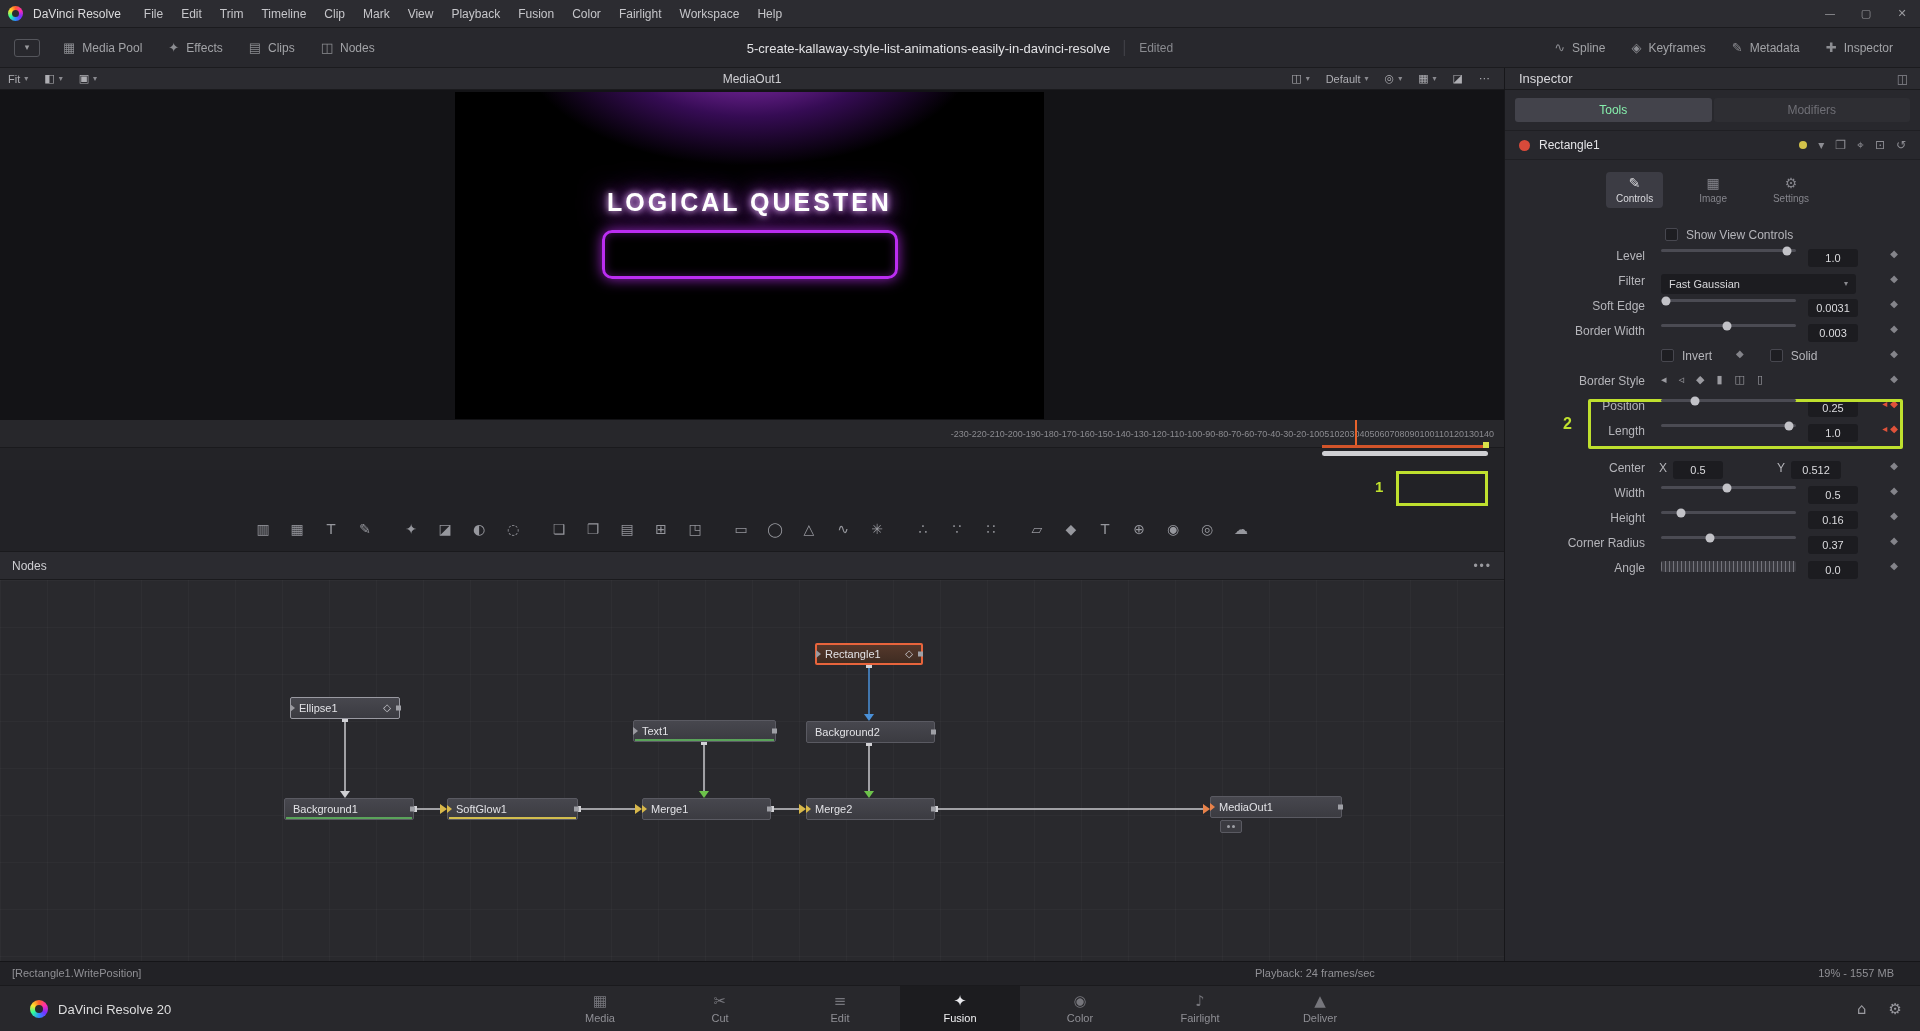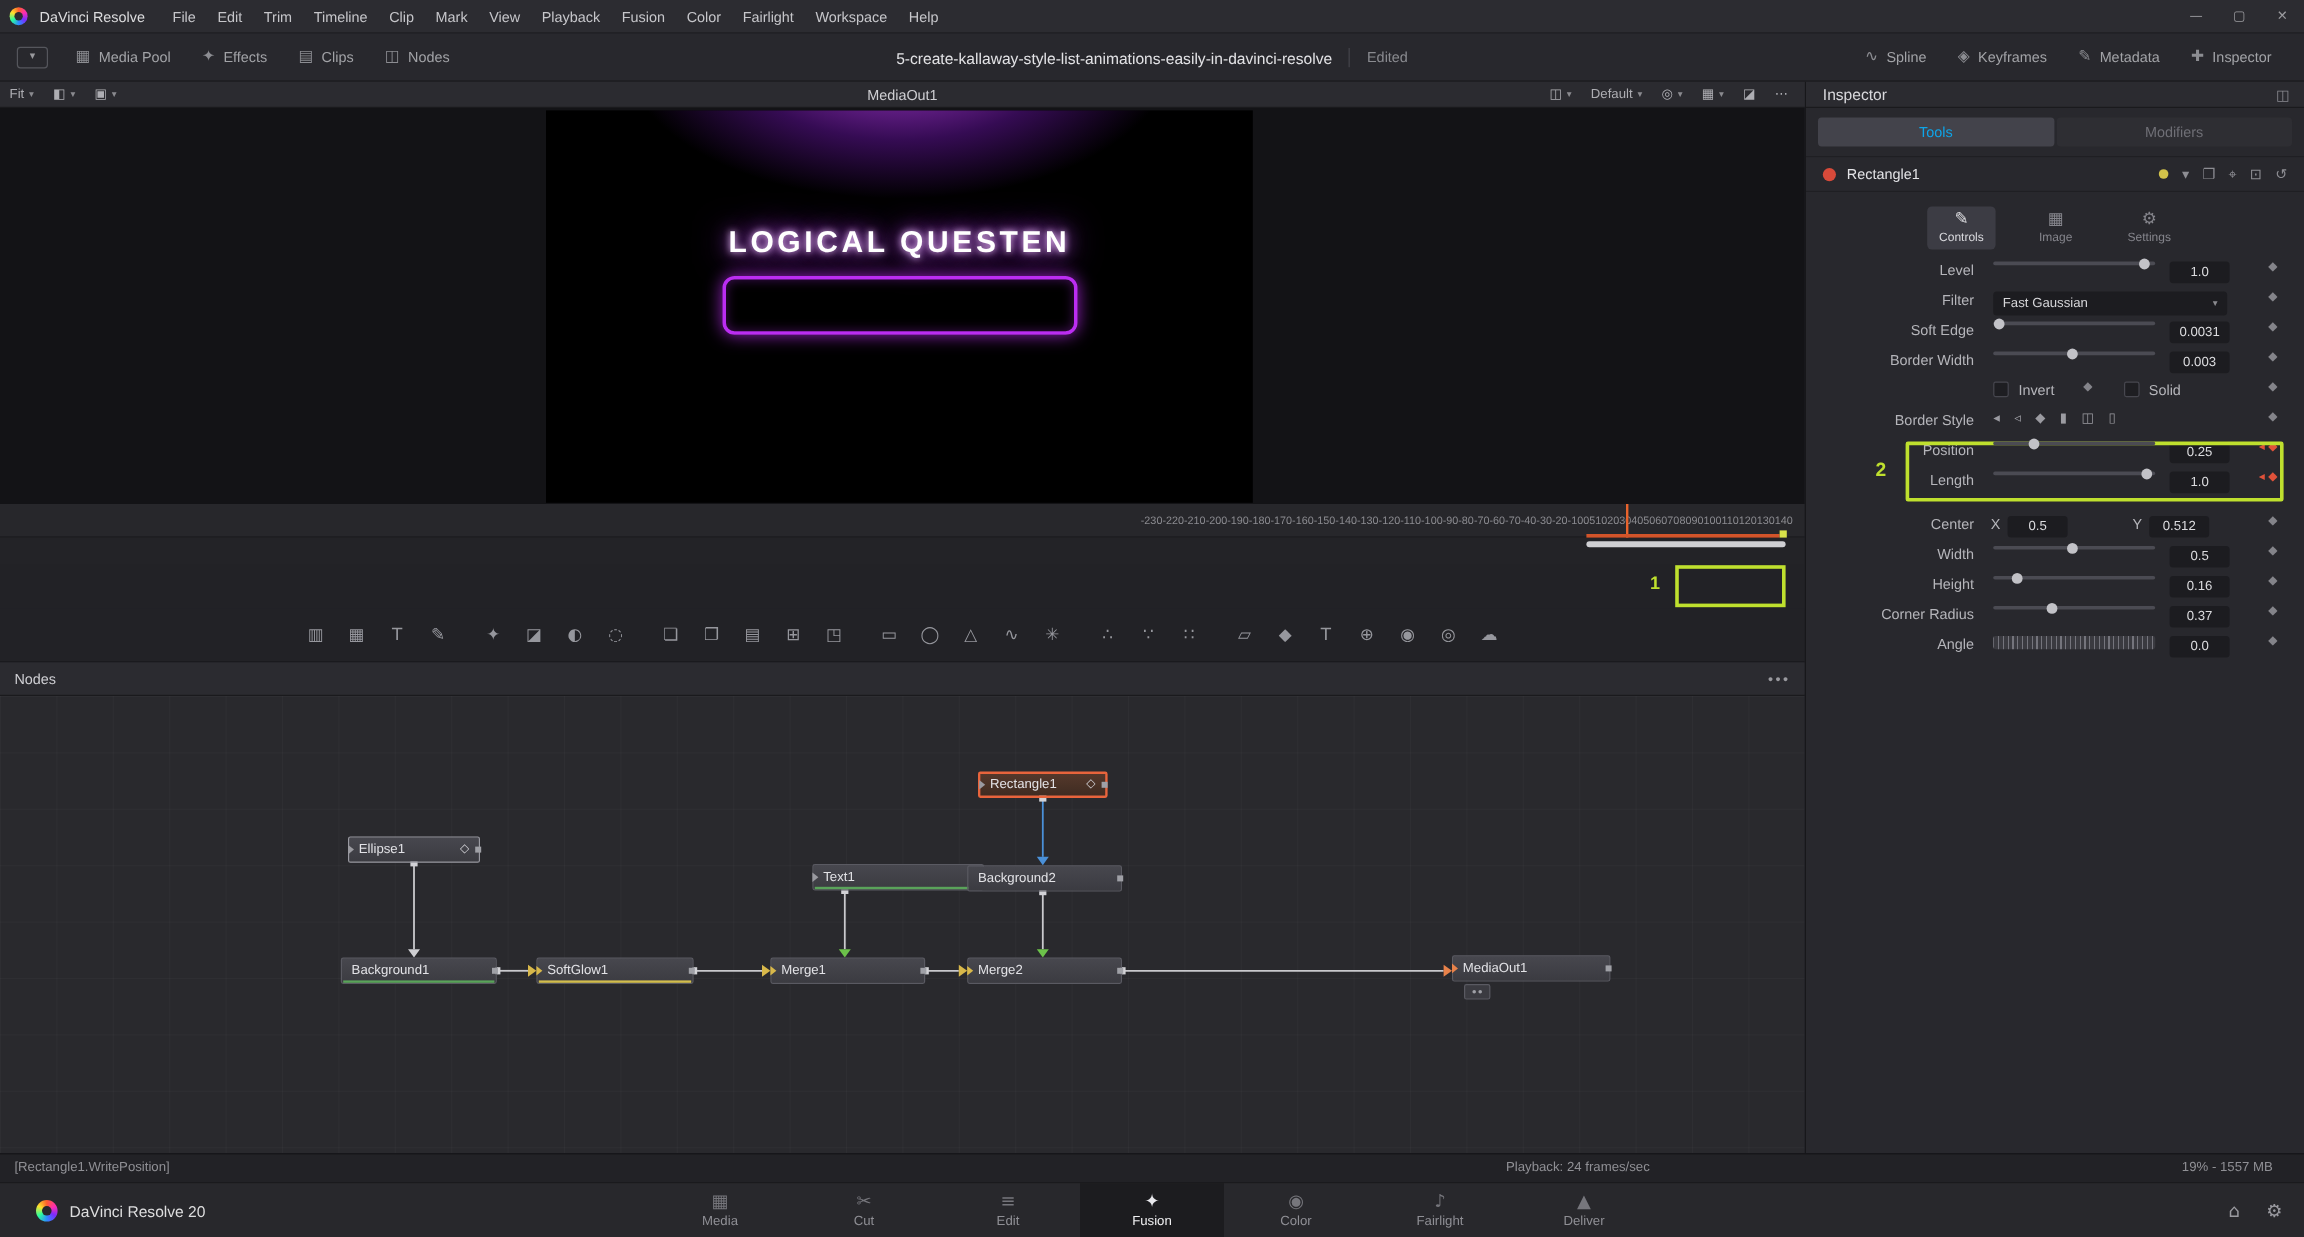--- a/index.html
+++ b/index.html
@@ -78,21 +78,21 @@
 .out-sq{position:absolute;right:-2px;top:50%;transform:translateY(-50%);width:5px;height:5px;background:#9fa0a6}
 #ghost-node{position:absolute;left:1220px;top:240px;width:22px;height:13px;background:#3b3b41;border:1px solid #5a5a62;border-radius:2px;display:flex;align-items:center;justify-content:center;gap:2px;z-index:2}
 #ghost-node i{width:3px;height:3px;background:#9fa0a6;border-radius:50%}
 
 
 #inspector{position:absolute;left:1504px;top:68px;width:416px;height:893px;background:#28282d;border-left:1px solid #17171a}
 #insp-header{height:22px;display:flex;align-items:center;padding:0 12px 0 14px;font-size:13px;color:#d9d9dd;background:#2b2b30;border-bottom:1px solid #1a1a1d}
 #insp-header .opts{margin-left:auto;color:#8a8a90;font-size:12px}
 #insp-tabs{display:flex;gap:2px;padding:8px 10px 6px}
 .insp-tab{flex:1;height:24px;display:flex;align-items:center;justify-content:center;font-size:12px;border-radius:3px;color:#6f6f76;background:#2e2e33}
-.insp-tab.active{background:#43434b;color:#0ea5e9}
+.insp-tab.active{background:#43434b;color:#86efac}
 #node-hdr{height:30px;display:flex;align-items:center;padding:0 14px;gap:9px;border-top:1px solid #1f1f23;border-bottom:1px solid #1f1f23;margin-top:2px}
 #node-dot{width:11px;height:11px;border-radius:50%;background:#d84a3a;flex:0 0 auto}
 #node-hdr .nname{font-size:12px;color:#e4e4e7}
 #node-hdr-right{margin-left:auto;display:flex;align-items:center;gap:11px;color:#8d8d93;font-size:12px}
 #ver-dot{width:8px;height:8px;border-radius:50%;background:#d2c24a;display:inline-block}
 #subtabs{display:flex;justify-content:center;gap:26px;padding:12px 0 10px}
 .subtab{display:flex;flex-direction:column;align-items:center;gap:3px;font-size:10px;color:#85858c;padding:4px 10px;border-radius:4px}
 .subtab .ico{font-size:14px}
 .subtab.active{background:#3c3c44;color:#dadade}
 #svc-row{display:flex;align-items:center;gap:8px;padding:10px 0 8px 160px;font-size:12px;color:#b5b5ba;height:31px}
@@ -396,21 +396,21 @@
           <span class="nlabel">Background1</span>
           <span class="out-sq"></span>
           <span class="accent" style="background: rgb(90, 163, 90);"></span>
         </div>
         <div class="node" style="left: 447px; top: 218px; width: 131px;">
           <span class="in-tri" style="border-left-color: rgb(216, 184, 74);"></span>
           <span class="nlabel">SoftGlow1</span>
           <span class="out-sq"></span>
           <span class="accent" style="background: rgb(210, 189, 78);"></span>
         </div>
-        <div class="node" style="left: 633px; top: 140px; width: 143px; margin-left: 44px;">
+        <div class="node" style="left: 633px; top: 140px; width: 143px;">
           <span class="in-tri" style="border-left-color: rgb(154, 154, 160);"></span>
           <span class="nlabel">Text1</span>
           <span class="out-sq"></span>
           <span class="accent" style="background: rgb(90, 163, 90);"></span>
         </div>
         <div class="node" style="left: 642px; top: 218px; width: 129px;">
           <span class="in-tri" style="border-left-color: rgb(216, 184, 74);"></span>
           <span class="nlabel">Merge1</span>
           <span class="out-sq"></span>
         </div>
@@ -469,20 +469,24 @@
         </div>
         <div class="subtab">
           <span class="ico">▦</span>
           <span>Image</span>
         </div>
         <div class="subtab">
           <span class="ico">⚙</span>
           <span>Settings</span>
         </div>
       </div>
+    <div id="svc-row">
+      <span class="cbox"></span>
+      <span>Show View Controls</span>
+    </div>
     <div id="insp-rows">
         <div class="prow">
           <span class="plabel">Level</span>
           <span class="ptrack">
             <span class="phandle" style="left: 93%;"></span>
           </span>
           <span class="pvalue">1.0</span>
           <span class="pkf">
             <span class="ico">◆</span>
           </span>

